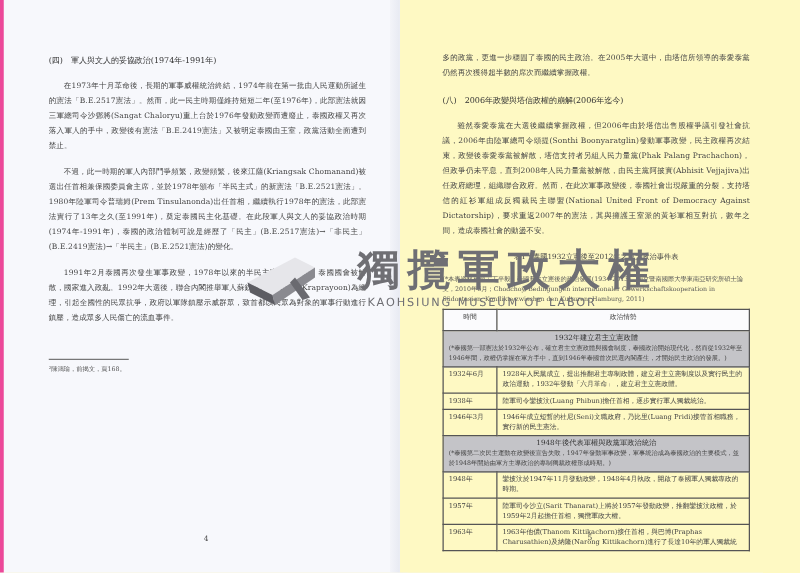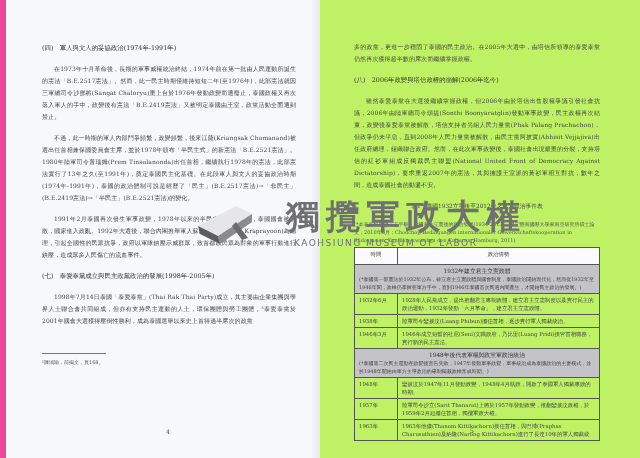--- a/index.html
+++ b/index.html
@@ -1,20 +1,20 @@
 <!DOCTYPE html>
 <html><head>
 <meta charset="utf-8">
 <style>
   html, body { margin:0; padding:0; }
   body { width:640px; height:458px; background:#f4f5fa; overflow:hidden; position:relative;
          font-family:"DejaVu Serif", serif; color:#3a3a3a; }
   .page { position:absolute; top:0; height:458px; background:#f7f8fc; }
-  .page.left { left:0; width:318px; border-left:6px solid #ec4899; }
-  .page.right { left:320px; width:320px; background:#bef264; }
+  .page.left { left:0; width:318px; border-left:3px solid #ec4899; }
+  .page.right { left:320px; width:320px; background:#fef9c3; }
   .gutter { position:absolute; left:312px; top:0; width:14px; height:458px;
             background:linear-gradient(90deg,#f3f4f9,#e9ebf3 50%,#f3f4f9); }
   .content { position:absolute; font-size:6px; line-height:12px; }
   .left .content { left:36px; top:42px; width:254px; }
   .right .content { left:34px; top:41px; width:246px; }
   .h { margin:0 0 9px 0; font-size:6.4px; color:#333; white-space:nowrap; }
   .p { margin:0 0 9px 0; text-indent:12px; text-align:justify; color:#444; letter-spacing:0.1px; }
   .fn-rule { width:64px; border-top:1px solid #777; margin:26px 0 4px 0; }
   .fn { font-size:5px; line-height:8px; color:#555; margin:0; }
   .pageno { position:absolute; font-size:6px; color:#444; }
@@ -41,24 +41,20 @@
 
 <div class="page left">
   <div class="content">
     <div>
       <p class="h">(四)　軍人與文人的妥協政治(1974年-1991年)</p>
       <p class="p">在1973年十月革命後，長期的軍事威權統治終結，1974年前在第一批由人民運動所誕生的憲法「B.E.2517憲法」。然而，此一民主時期僅維持短短二年(至1976年)，此部憲法就因三軍總司令沙鄧將(Sangat Chaloryu)重上台於1976年發動政變而遭廢止，泰國政權又再次落入軍人的手中，政變後有憲法「B.E.2419憲法」又被明定泰國由王室，政黨活動全面遭到禁止。</p>
       <p class="p">不過，此一時期的軍人內部鬥爭頻繁，政變頻繁，後來江薩(Kriangsak Chomanand)被選出任首相兼保國委員會主席，並於1978年頒布「半民主式」的新憲法「B.E.2521憲法」。1980年陸軍司令普瑞姆(Prem Tinsulanonda)出任首相，繼續執行1978年的憲法，此部憲法實行了13年之久(至1991年)，奠定泰國民主化基礎。在此段軍人與文人的妥協政治時期(1974年-1991年)，泰國的政治體制可說是經歷了「民主」(B.E.2517憲法)→「非民主」(B.E.2419憲法)→「半民主」(B.E.2521憲法)的變化。</p>
     </div>
     <div>
       <p class="p">1991年2月泰國再次發生軍事政變，1978年以來的半民主憲法被廢止，泰國國會被解散，國家進入政亂。1992年大選後，聯合內閣推舉軍人蘇欽達(Suchinda Kraprayoon)為總理，引起全國性的民眾抗爭，政府以軍隊鎮壓示威群眾，致首都以民眾為對象的軍事行動進行鎮壓，造成眾多人民傷亡的流血事件。</p>
-    </div>
-    <div>
-      <p class="h">(七)　泰愛泰黨成立與民主政黨政治的發展(1998年-2005年)</p>
-      <p class="p">1998年7月14日泰國「泰愛泰黨」(Thai Rak Thai Party)成立，其主要由企業集團與學界人士聯合會共同組成，但亦有支持民主運動的人士，環保團體與勞工團體，³泰愛泰黨於2001年國會大選獲得壓倒性勝利，成為泰國選舉以來史上首得過半席次的政黨</p>
     </div>
     <div class="fn-rule"></div>
     <p class="fn">²陳鴻瑜，前揭文，頁168。</p>
 
   </div>
   <div class="pageno">4</div>
 </div>
 
 <div class="gutter"></div>
 

